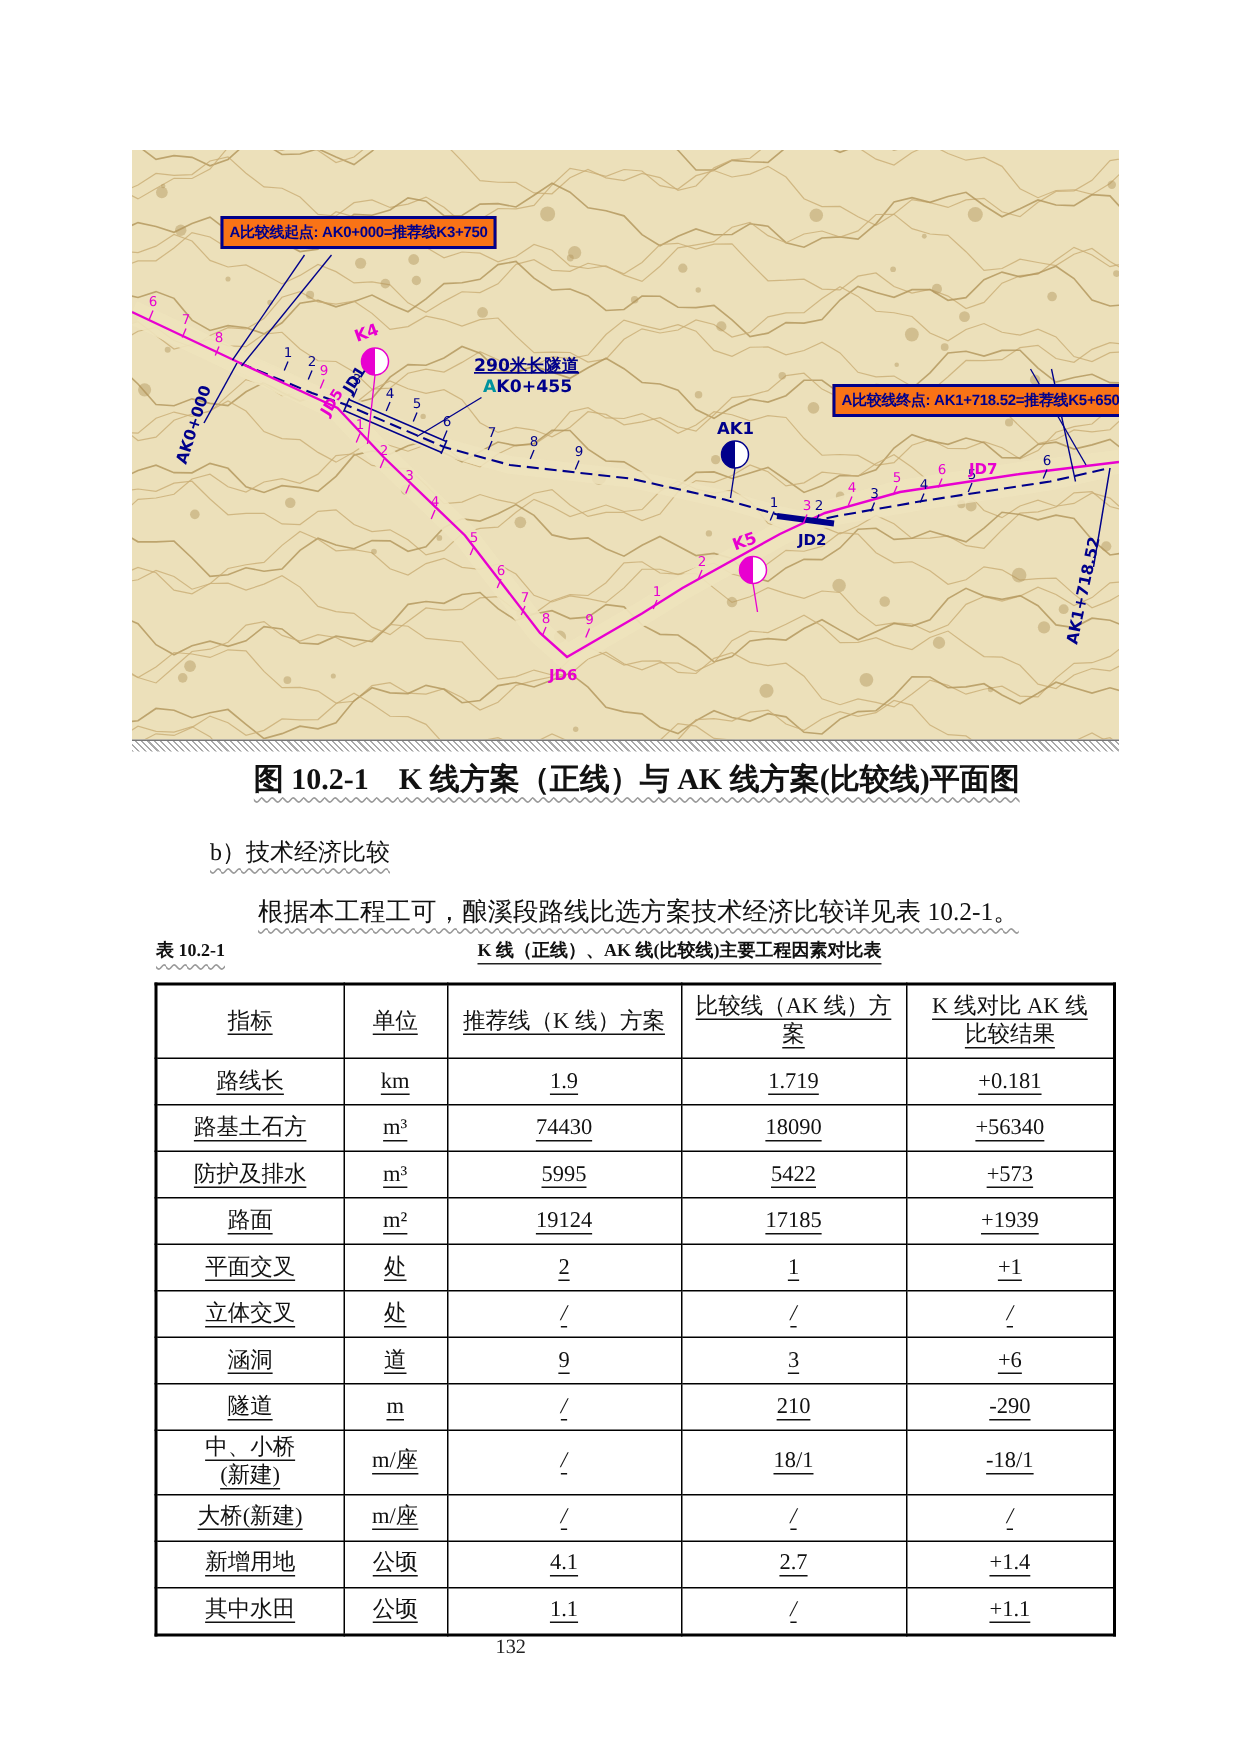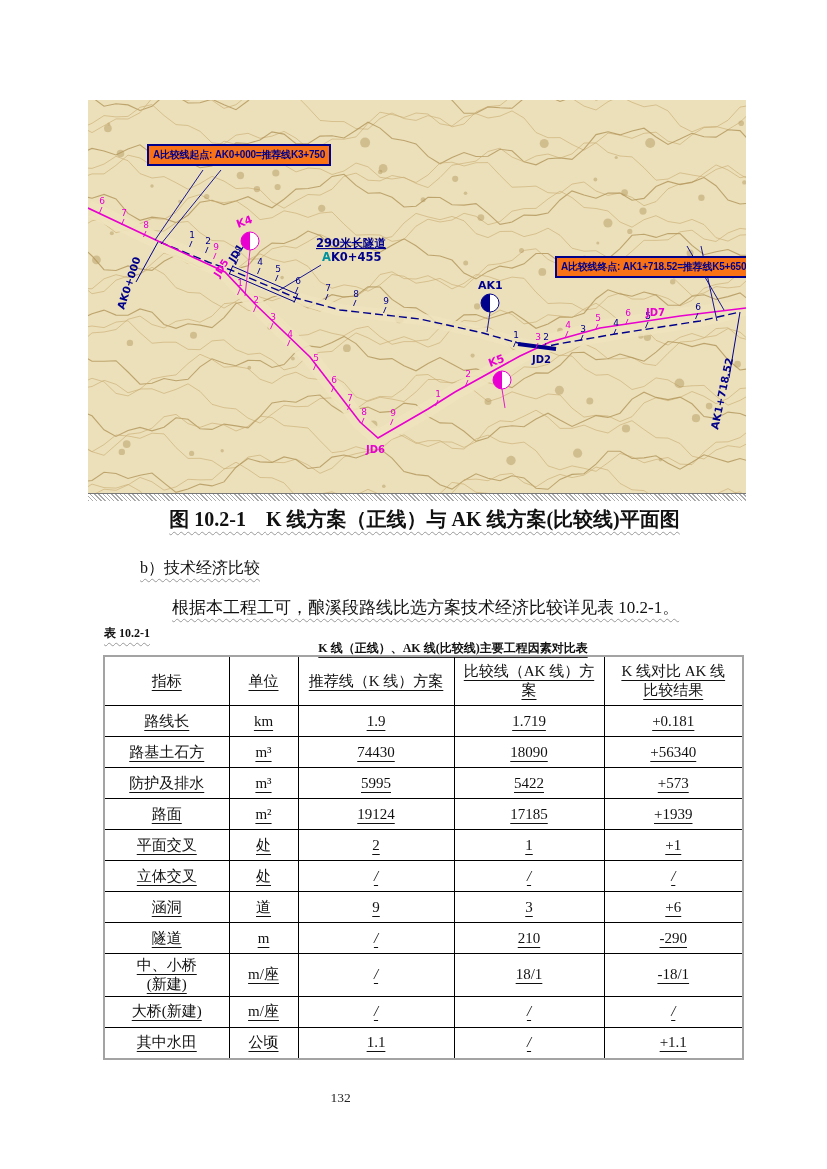--- a/index.html
+++ b/index.html
@@ -18,28 +18,28 @@
 
   
   .fig-caption{left:16px;top:506px;width:817px;text-align:center;font-size:20px;font-weight:600;}
   .squiggle{text-decoration:underline;text-decoration-style:wavy;text-decoration-color:#999;
             text-decoration-thickness:1px;text-underline-offset:5px;}
   .solidline{text-decoration:underline;text-decoration-color:#222;text-underline-offset:5px;}
   .sec-heading{left:140px;top:558px;font-size:16px;}
   .para{left:140px;top:596px;font-size:17px;margin-left:32px;}
   .tbl-caption{left:104px;top:625px;width:638px;font-size:12px;font-weight:600;}
   .tbl-caption .lbl{position:absolute;left:0;}
-  .tbl-caption .ttl{display:block;text-align:center;padding-left:60px;margin-top:15px;}
+  .tbl-caption .ttl{display:block;text-align:center;padding-left:60px;}
 
   
   #cmp-table{left:103px;top:655px;}
   table{border-collapse:collapse;width:639px;table-layout:fixed;}
   th,td{border:1px solid #000;text-align:center;vertical-align:middle;
         font-size:15px;font-weight:normal;padding:2px 2px;height:26px;line-height:1.25;}
-  table{border:2px solid #a3a3a3;}
+  table{border:2px solid #000000;}
   th{height:44px;}
   td span.u, th span.u{text-decoration:underline;text-underline-offset:4px;text-decoration-thickness:1px;}
   td span.it{font-style:italic;}
   .preline{white-space:pre-line;}
 
   .page-num{left:0;top:1090px;width:681px;text-align:center;font-size:13.5px;color:#222;}
 </style>
 </head>
 <body>
 
@@ -355,20 +355,27 @@
           <td><span class="u">-18/1</span></td>
         </tr>
         <tr>
           <td class="preline"><span class="u">大桥(新建)</span></td>
           <td><span class="u">m/座</span></td>
           <td><span class="u it">/</span></td>
           <td><span class="u it">/</span></td>
           <td><span class="u it">/</span></td>
         </tr>
         <tr>
+          <td class="preline"><span class="u">新增用地</span></td>
+          <td><span class="u">公顷</span></td>
+          <td><span class="u">4.1</span></td>
+          <td><span class="u">2.7</span></td>
+          <td><span class="u">+1.4</span></td>
+        </tr>
+        <tr>
           <td class="preline"><span class="u">其中水田</span></td>
           <td><span class="u">公顷</span></td>
           <td><span class="u">1.1</span></td>
           <td><span class="u it">/</span></td>
           <td><span class="u">+1.1</span></td>
         </tr>
       </tbody>
   </table>
 </div>
 

